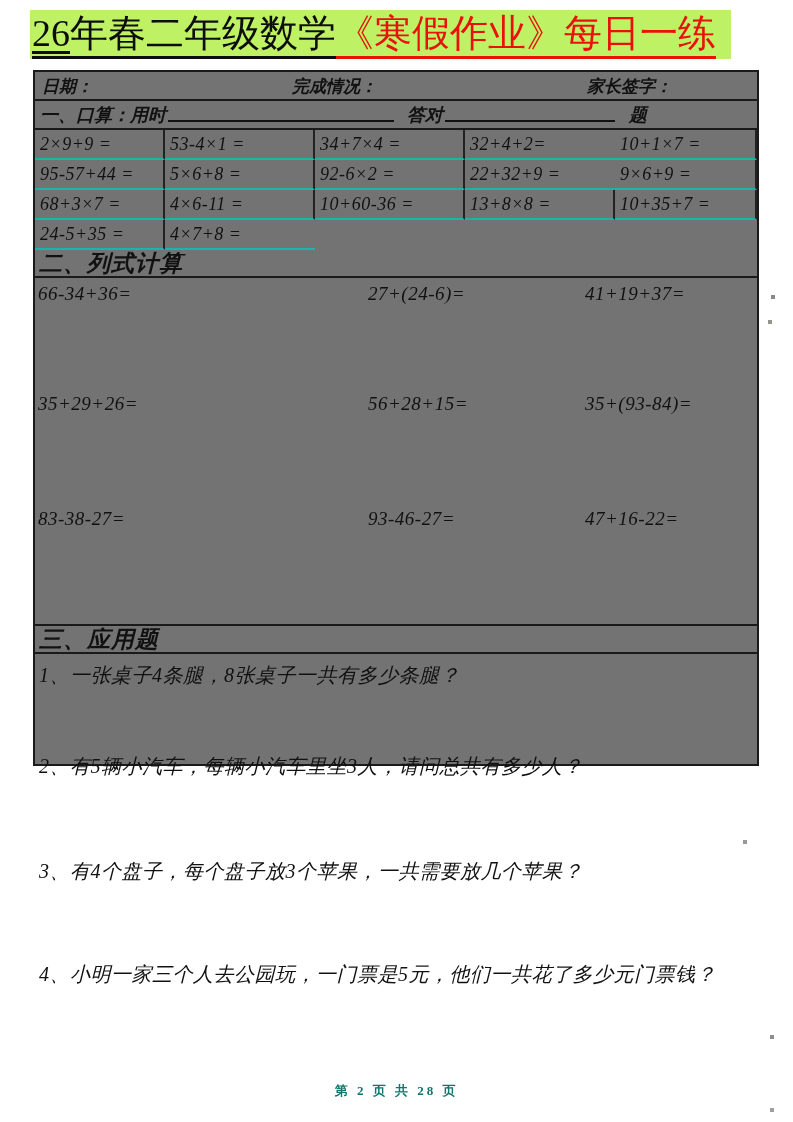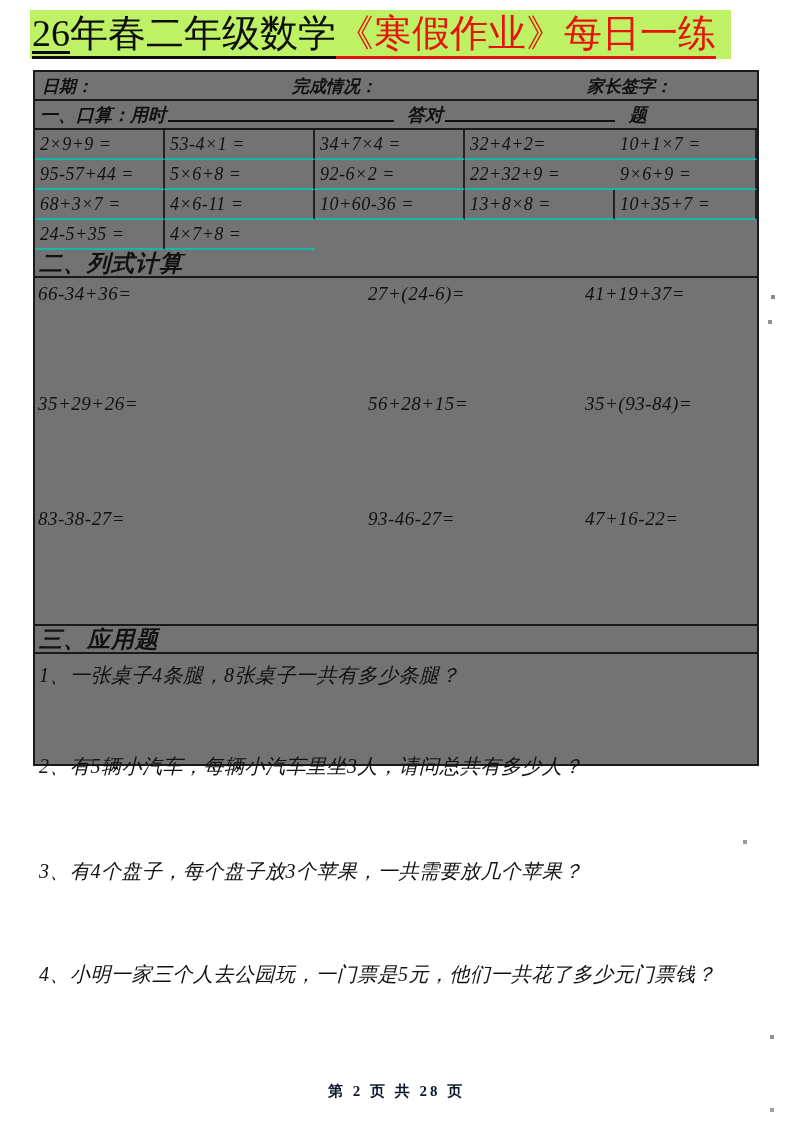--- a/index.html
+++ b/index.html
@@ -91,22 +91,22 @@
   }
   .sec3-body .wprob {
     position: absolute; left: 4px; width: 702px; line-height: 30px;
     letter-spacing: 0.5px;
   }
   .wp0 { top: 6px; } .wp1 { top: 97px; } .wp2 { top: 202px; } .wp3 { top: 305px; }
 
   
   .footer {
     position: absolute; left: 0; top: 1082px; width: 793px;
-    text-align: center; font-size: 15px; font-weight: bold;
-    letter-spacing: 3px; color: #0f172a;
+    text-align: center; font-size: 13px; font-weight: bold;
+    letter-spacing: 3px; color: #0f766e;
     font-family: "Liberation Serif", "DejaVu Serif", serif;
   }
 
   
   .specks {
     position: absolute; left: 0; top: 0; width: 2px; height: 2px;
     background: transparent;
     box-shadow: 772px 296px 0 1px #8a8a84, 769px 321px 0 1px #94948e,
                 744px 841px 0 1px #9a9a94, 771px 1036px 0 1px #8f8f89,
                 771px 1109px 0 1px #a0a09a;

